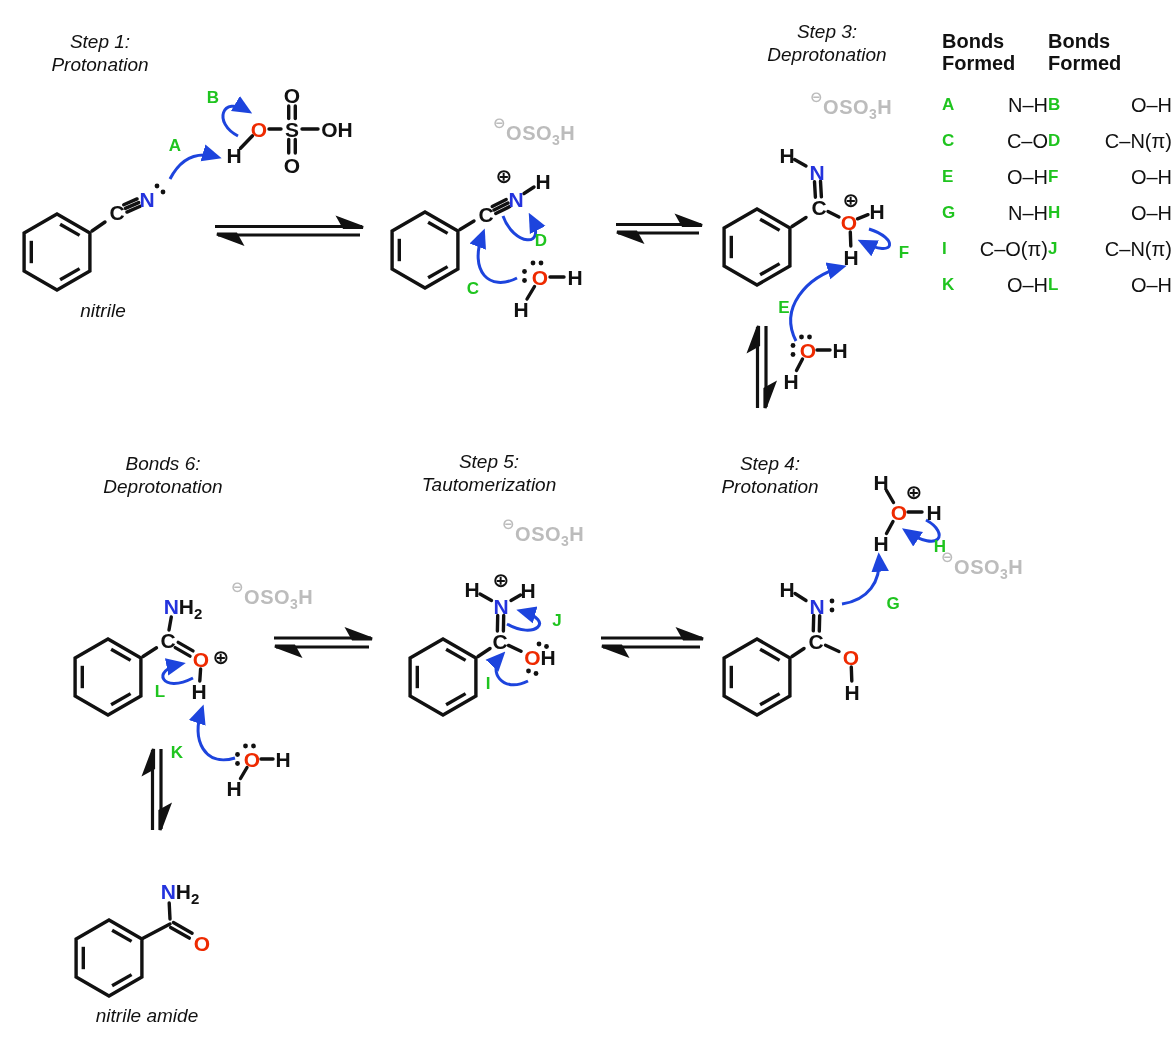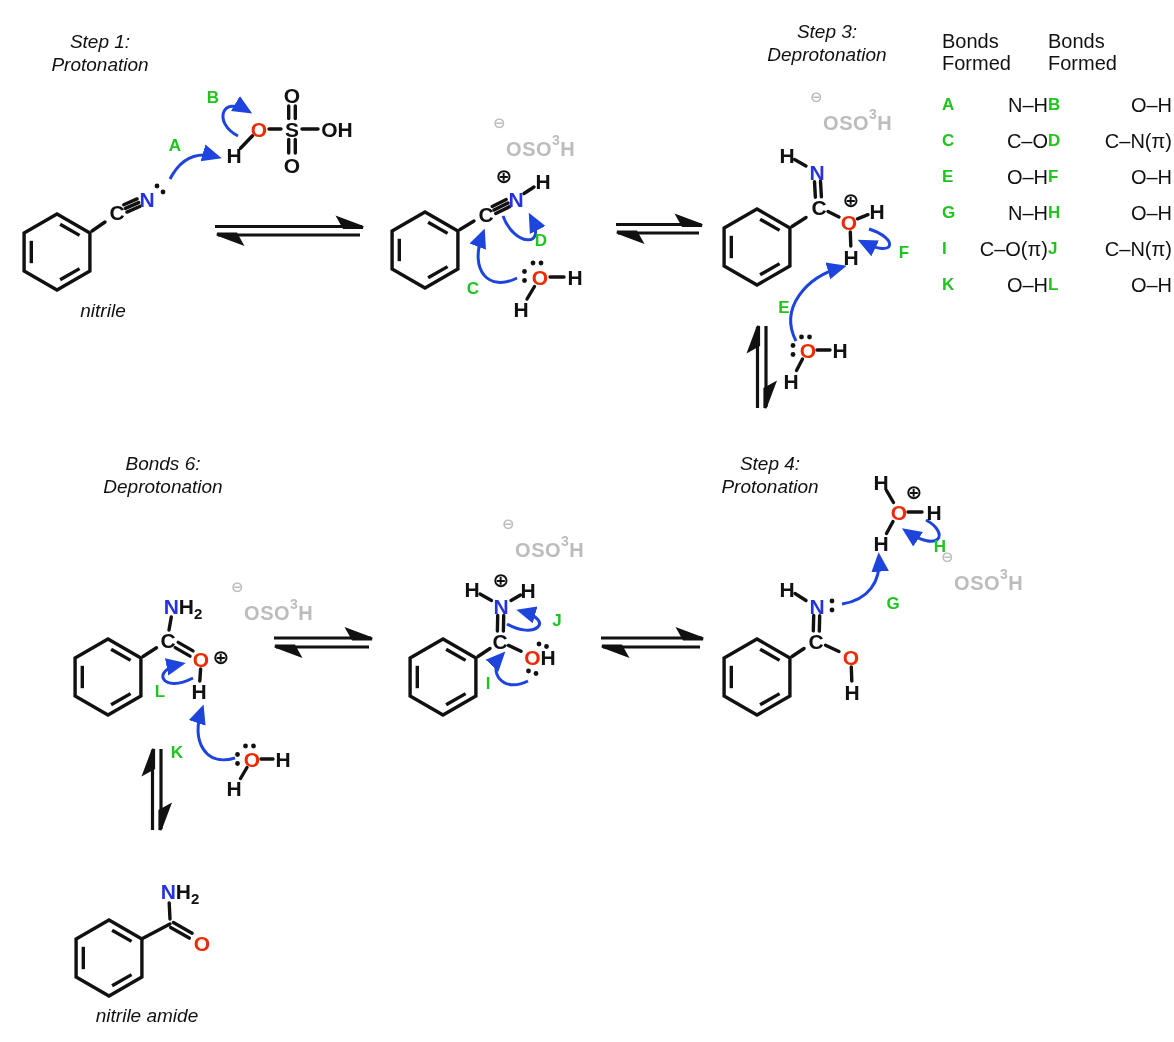--- a/index.html
+++ b/index.html
@@ -14,25 +14,25 @@
   .sub{font-size:15px;position:relative;top:5px;}
   .chg{position:absolute;transform:translate(-50%,-50%);font-size:20px;font-weight:600;
        line-height:1;color:#111;z-index:3;}
   .ttl{position:absolute;text-align:center;font-style:italic;font-size:19px;line-height:23px;
        color:#111;z-index:3;}
   .cap{position:absolute;transform:translate(-50%,-50%);font-style:italic;font-size:19px;
        color:#111;white-space:nowrap;z-index:3;}
   .ci{position:absolute;display:flex;align-items:flex-start;color:#bcbcbc;font-weight:bold;
       letter-spacing:.5px;z-index:2;}
   .ci-chg{font-size:15px;line-height:1;position:relative;top:-2px;}
-  .ci-t{font-size:20px;line-height:1;position:relative;top:6px;margin-top:16px;}
+  .ci-t{font-size:20px;line-height:1;position:relative;top:6px;}
   .ci-s{font-size:14px;line-height:1;position:relative;top:16px;}
   .tbl{position:absolute;left:942px;top:30px;display:grid;
        grid-template-columns:28px 78px 32px 92px;row-gap:14px;color:#111;z-index:3;}
-  .th{font-weight:normal;font-size:20px;line-height:22px;margin-bottom:6px;}
+  .th{font-weight:bold;font-size:20px;line-height:22px;margin-bottom:6px;}
   .tl{color:#1fc41f;font-weight:bold;font-size:17px;line-height:22px;}
   .tb{font-size:20px;line-height:22px;text-align:right;}
 </style>
 </head>
 <body>
 
 <div id="canvas">
 
 <svg id="gfx" width="1174" height="1042" viewBox="0 0 1174 1042">
   <defs>
@@ -221,20 +221,24 @@
   <div>Protonation</div>
 </div>
 <div class="ttl" style="left:737px;top:20px;width:180px">
   <div>Step 3:</div>
   <div>Deprotonation</div>
 </div>
 <div class="ttl" style="left:680px;top:452px;width:180px">
   <div>Step 4:</div>
   <div>Protonation</div>
 </div>
+<div class="ttl" style="left:399px;top:450px;width:180px">
+  <div>Step 5:</div>
+  <div>Tautomerization</div>
+</div>
 <div class="ttl" style="left:73px;top:452px;width:180px">
   <div>Bonds 6:</div>
   <div>Deprotonation</div>
 </div>
 
 <span class="at" style="left:117px;top:212px">C</span>
 <span class="at nblue" style="left:147px;top:199px;font-size:21px">N</span>
 <span class="at" style="left:234px;top:155px">H</span>
 <span class="at red" style="left:259px;top:129px">O</span>
 <span class="at" style="left:292px;top:129px">S</span>

